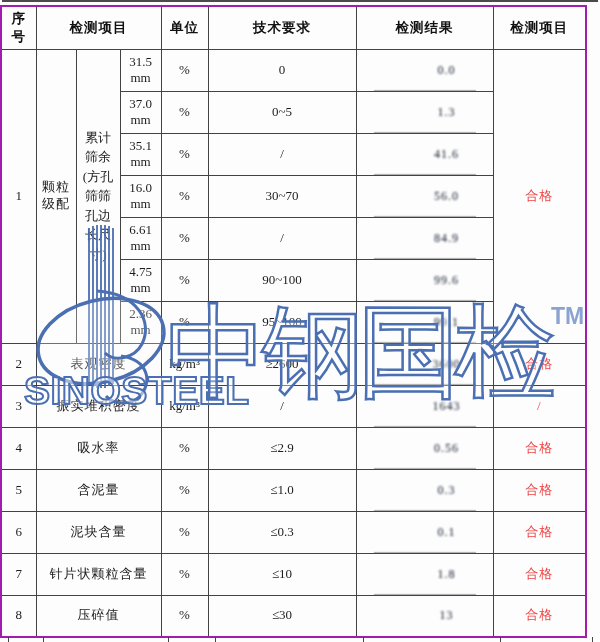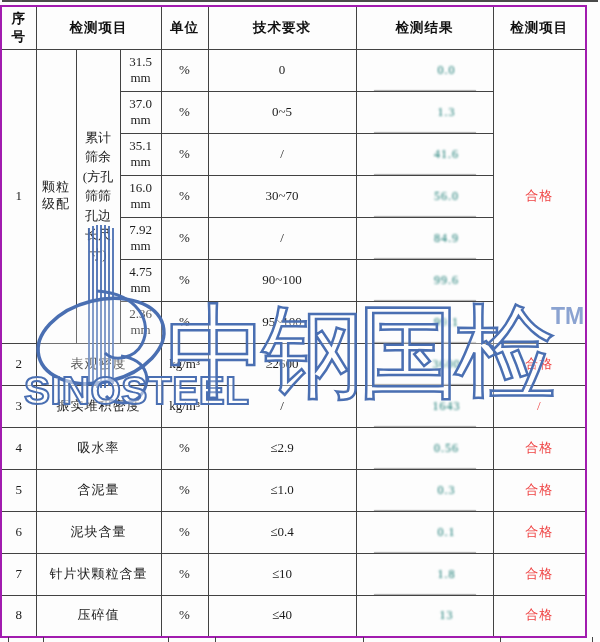--- a/index.html
+++ b/index.html
@@ -24,21 +24,21 @@
     font-family:"Liberation Sans","DejaVu Sans",sans-serif;
     font-weight:bold;font-size:13.5px;letter-spacing:1px;color:#111;
   }
   td.num{font-size:13px;}
   td.item{letter-spacing:1px;margin-top:28px;}
   td.subitem{padding:0 6px;letter-spacing:0;line-height:1.5;}
   td.size{font-size:13px;line-height:1.25;}
   td.req{font-size:13px;}
   td.result .blurred{
     display:inline-block;filter:blur(0.8px);
-    color:#0f766e;font-size:12px;letter-spacing:1px;padding-left:44px;
+    color:#0f172a;font-size:12px;letter-spacing:1px;padding-left:44px;
   }
   td.verdict{color:#ef4444;letter-spacing:1px;}
   i.smear{
     position:absolute;left:50%;bottom:-2px;width:102px;margin-left:-51px;height:3px;
     background:#b3b3b3;box-shadow:0 0 1px #8d8d8d;border-radius:1px;z-index:3;
   }
   .stub{position:absolute;top:637px;height:5px;width:1px;background:#444;}
 
   svg.watermark{
     position:absolute;left:0;top:0;width:600px;height:642px;
@@ -93,21 +93,21 @@
     <td class="req">/</td>
     <td class="result"><span class="blurred">41.6</span><i class="smear"></i></td>
   </tr>
   <tr>
     <td class="size">16.0 mm</td>
     <td>%</td>
     <td class="req">30~70</td>
     <td class="result"><span class="blurred">56.0</span><i class="smear"></i></td>
   </tr>
   <tr>
-    <td class="size">7.92 mm</td>
+    <td class="size">6.61 mm</td>
     <td>%</td>
     <td class="req">/</td>
     <td class="result"><span class="blurred">84.9</span><i class="smear"></i></td>
   </tr>
   <tr>
     <td class="size">4.75 mm</td>
     <td>%</td>
     <td class="req">90~100</td>
     <td class="result"><span class="blurred">99.6</span><i class="smear"></i></td>
   </tr>
@@ -147,37 +147,37 @@
     <td class="item" colspan="3">含泥量</td>
     <td>%</td>
     <td class="req">≤1.0</td>
     <td class="result"><span class="blurred">0.3</span><i class="smear"></i></td>
     <td class="verdict">合格</td>
   </tr>
   <tr>
     <td class="num">6</td>
     <td class="item" colspan="3">泥块含量</td>
     <td>%</td>
-    <td class="req">≤0.4</td>
+    <td class="req">≤0.3</td>
     <td class="result"><span class="blurred">0.1</span><i class="smear"></i></td>
     <td class="verdict">合格</td>
   </tr>
   <tr>
     <td class="num">7</td>
     <td class="item" colspan="3">针片状颗粒含量</td>
     <td>%</td>
     <td class="req">≤10</td>
     <td class="result"><span class="blurred">1.8</span><i class="smear"></i></td>
     <td class="verdict">合格</td>
   </tr>
   <tr>
     <td class="num">8</td>
     <td class="item" colspan="3">压碎值</td>
     <td>%</td>
-    <td class="req">≤40</td>
+    <td class="req">≤30</td>
     <td class="result"><span class="blurred">13</span></td>
     <td class="verdict">合格</td>
   </tr>
 </tbody>
   </table>
 
 <div class="stub" style="left:8px"></div>
 <div class="stub" style="left:43px"></div>
 <div class="stub" style="left:168px"></div>
 <div class="stub" style="left:215px"></div>

